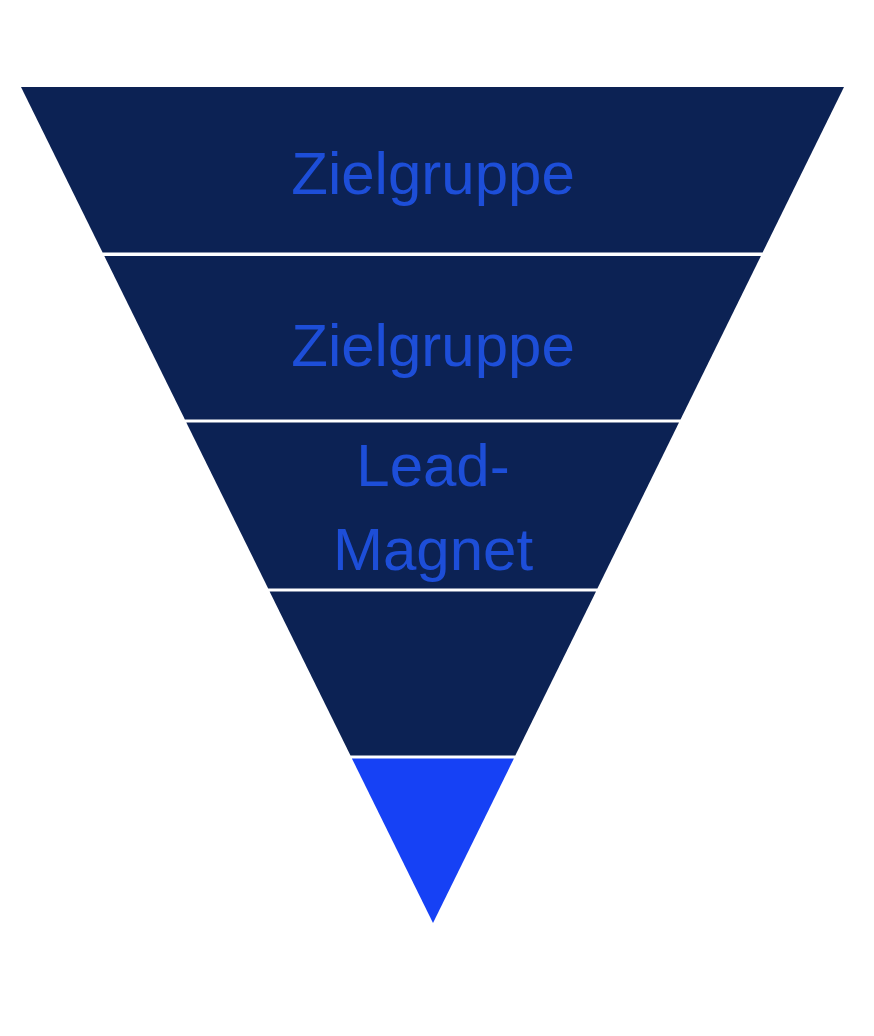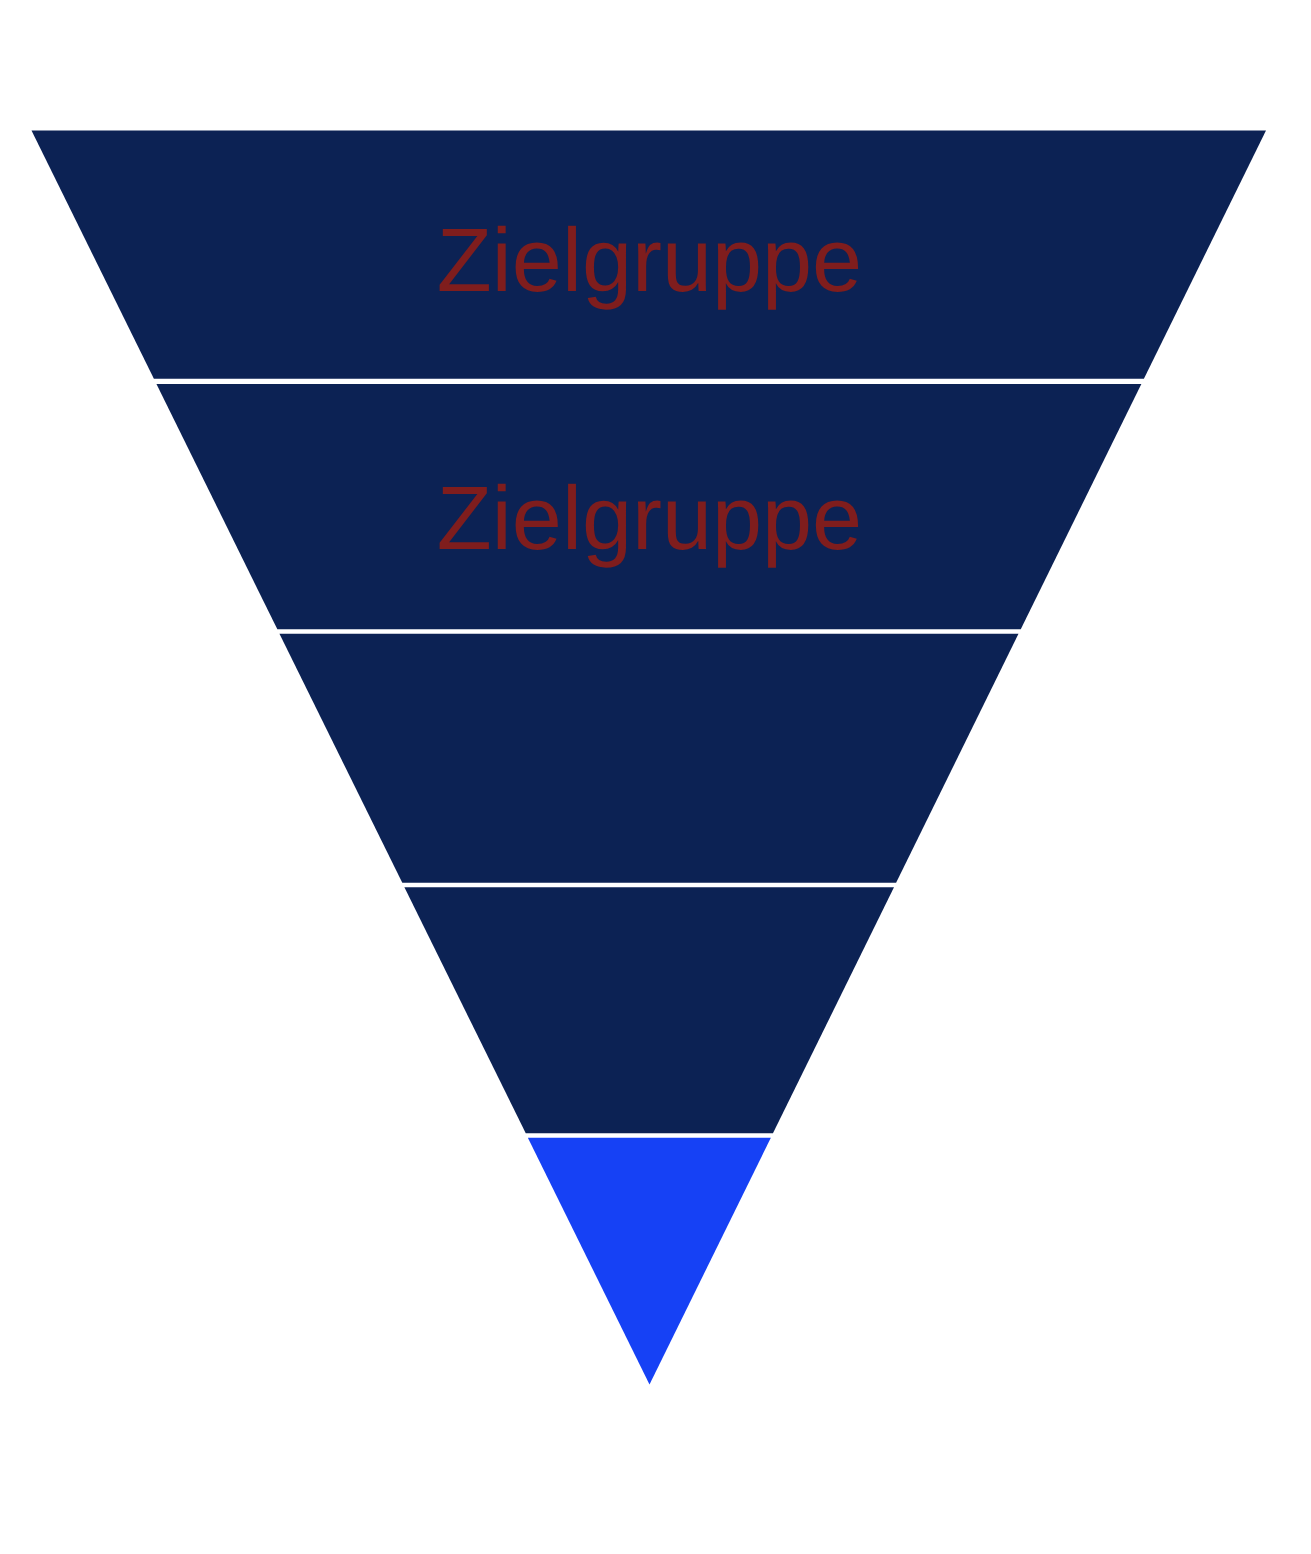--- a/index.html
+++ b/index.html
@@ -20,21 +20,21 @@
     left: 0;
     top: 0;
     width: 874px;
     height: 1036px;
     display: block;
   }
   .funnel-label {
     position: absolute;
     left: 433px;
     transform: translate(-50%, -50%);
-    color: #7f1d1d;
+    color: #1d4ed8;
     font-size: 60px;
     line-height: 1.0;
     text-align: center;
     white-space: pre-line;
     letter-spacing: 0px;
     user-select: none;
   }
   .funnel-label.two-line {
     line-height: 84px;
   }
@@ -58,15 +58,17 @@
 
     <polygon points="269.6,591.5 596.0,591.5 515.3,755.5 350.5,755.5" fill="#0c2254"></polygon>
 
     <polygon points="351.9,758.5 513.9,758.5 433,923" fill="#1641f5"></polygon>
   </svg>
 
   <div class="funnel-label lbl-zielgruppe">Zielgruppe</div>
 
   <div class="funnel-label lbl-landingpage">Zielgruppe</div>
 
+  <div class="funnel-label lbl-leadmagnet two-line">Lead-
+Magnet</div>
 
 
 </div>
 
 </body></html>

